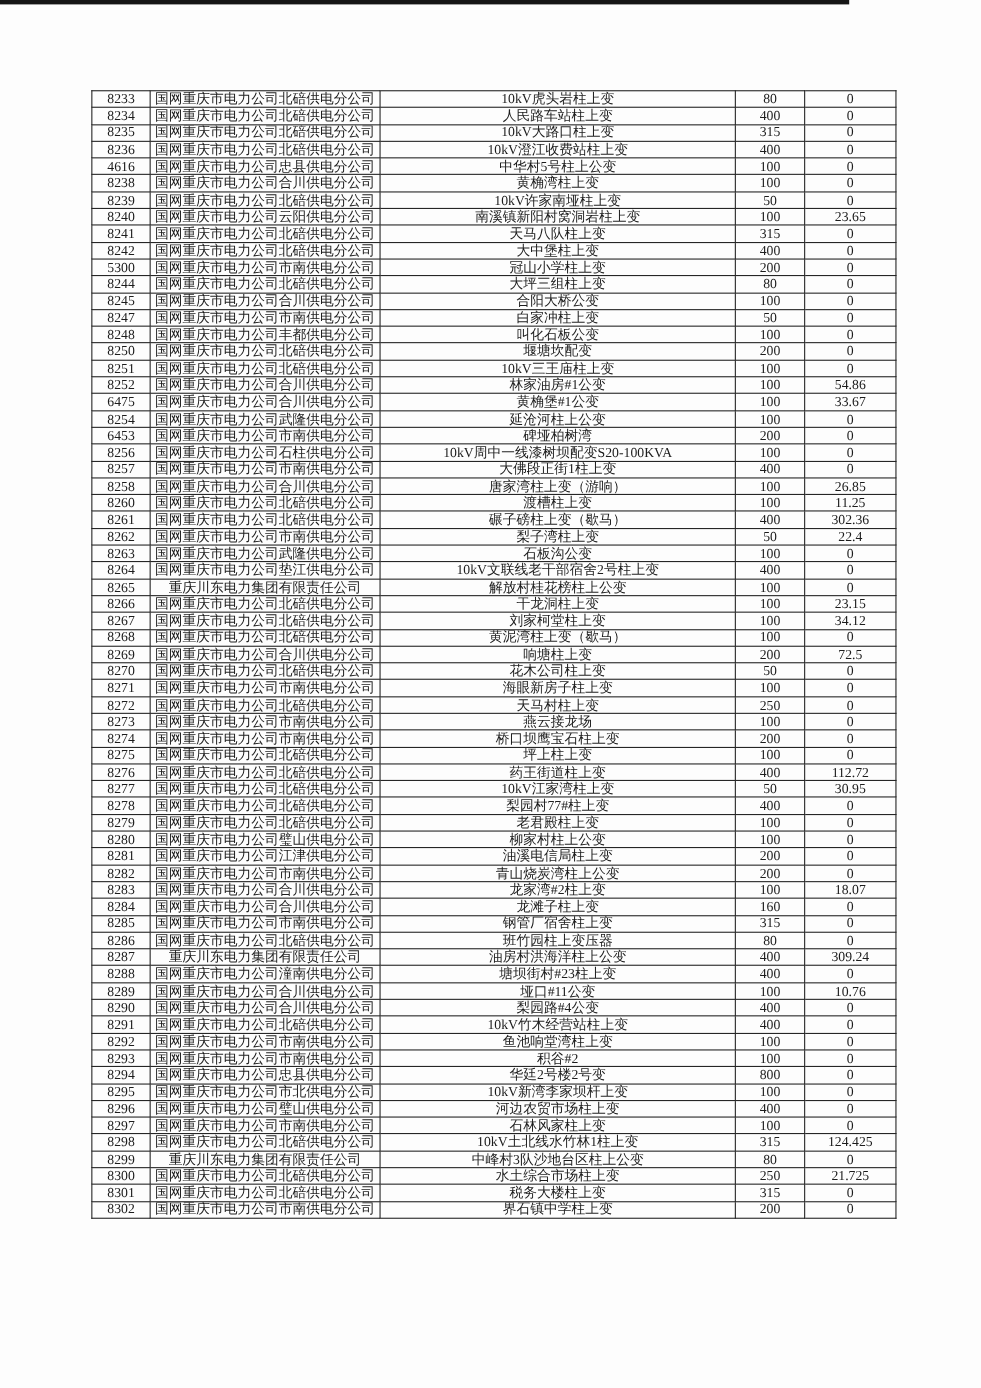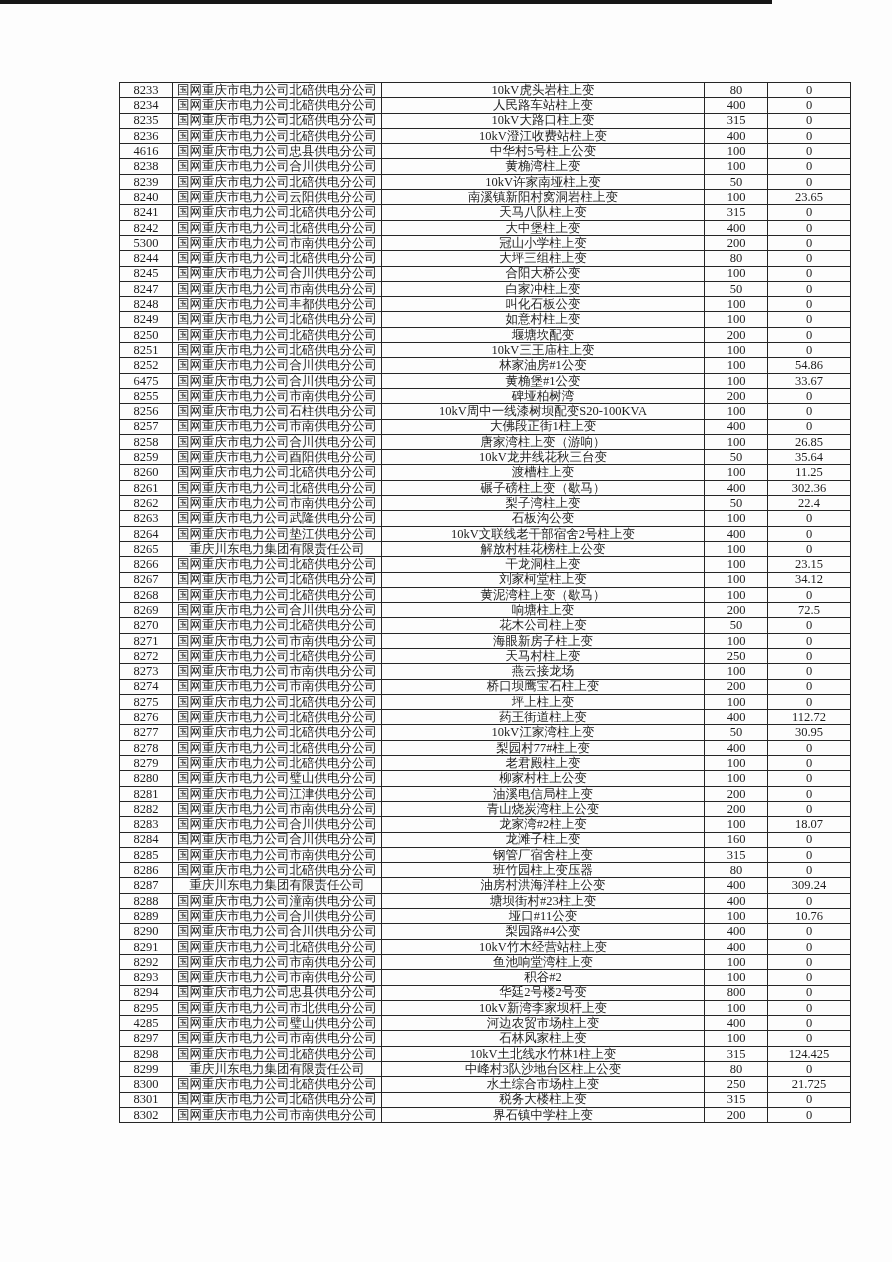--- a/index.html
+++ b/index.html
@@ -22,21 +22,20 @@
     height: 4px;
     background: #161616;
   }
   table.data-table {
     position: absolute;
     left: 83px;
     top: 82px;
     width: 731px;
     border-collapse: collapse;
     table-layout: fixed;
-    margin-left: 36px;
   }
   table.data-table td {
     border: 1px solid #262626;
     padding: 0;
     font-size: 12.5px;
     line-height: 1;
     color: #1c1c1c;
     text-align: center;
     vertical-align: middle;
     white-space: nowrap;
@@ -163,27 +162,20 @@
           <td>0</td>
         </tr>
         <tr>
           <td>8248</td>
           <td>国网重庆市电力公司丰都供电分公司</td>
           <td>叫化石板公变</td>
           <td>100</td>
           <td>0</td>
         </tr>
         <tr>
-          <td>8249</td>
-          <td>国网重庆市电力公司北碚供电分公司</td>
-          <td>如意村柱上变</td>
-          <td>100</td>
-          <td>0</td>
-        </tr>
-        <tr>
           <td>8250</td>
           <td>国网重庆市电力公司北碚供电分公司</td>
           <td>堰塘坎配变</td>
           <td>200</td>
           <td>0</td>
         </tr>
         <tr>
           <td>8251</td>
           <td>国网重庆市电力公司北碚供电分公司</td>
           <td>10kV三王庙柱上变</td>
@@ -198,21 +190,28 @@
           <td>54.86</td>
         </tr>
         <tr>
           <td>6475</td>
           <td>国网重庆市电力公司合川供电分公司</td>
           <td>黄桷堡#1公变</td>
           <td>100</td>
           <td>33.67</td>
         </tr>
         <tr>
-          <td>8255</td>
+          <td>8254</td>
+          <td>国网重庆市电力公司武隆供电分公司</td>
+          <td>延沧河柱上公变</td>
+          <td>100</td>
+          <td>0</td>
+        </tr>
+        <tr>
+          <td>6453</td>
           <td>国网重庆市电力公司市南供电分公司</td>
           <td>碑垭柏树湾</td>
           <td>200</td>
           <td>0</td>
         </tr>
         <tr>
           <td>8256</td>
           <td>国网重庆市电力公司石柱供电分公司</td>
           <td>10kV周中一线漆树坝配变S20-100KVA</td>
           <td>100</td>
@@ -224,27 +223,20 @@
           <td>大佛段正街1柱上变</td>
           <td>400</td>
           <td>0</td>
         </tr>
         <tr>
           <td>8258</td>
           <td>国网重庆市电力公司合川供电分公司</td>
           <td>唐家湾柱上变（游响）</td>
           <td>100</td>
           <td>26.85</td>
-        </tr>
-        <tr>
-          <td>8259</td>
-          <td>国网重庆市电力公司酉阳供电分公司</td>
-          <td>10kV龙井线花秋三台变</td>
-          <td>50</td>
-          <td>35.64</td>
         </tr>
         <tr>
           <td>8260</td>
           <td>国网重庆市电力公司北碚供电分公司</td>
           <td>渡槽柱上变</td>
           <td>100</td>
           <td>11.25</td>
         </tr>
         <tr>
           <td>8261</td>
@@ -485,21 +477,21 @@
           <td>0</td>
         </tr>
         <tr>
           <td>8295</td>
           <td>国网重庆市电力公司市北供电分公司</td>
           <td>10kV新湾李家坝杆上变</td>
           <td>100</td>
           <td>0</td>
         </tr>
         <tr>
-          <td>4285</td>
+          <td>8296</td>
           <td>国网重庆市电力公司璧山供电分公司</td>
           <td>河边农贸市场柱上变</td>
           <td>400</td>
           <td>0</td>
         </tr>
         <tr>
           <td>8297</td>
           <td>国网重庆市电力公司市南供电分公司</td>
           <td>石林风家柱上变</td>
           <td>100</td>

